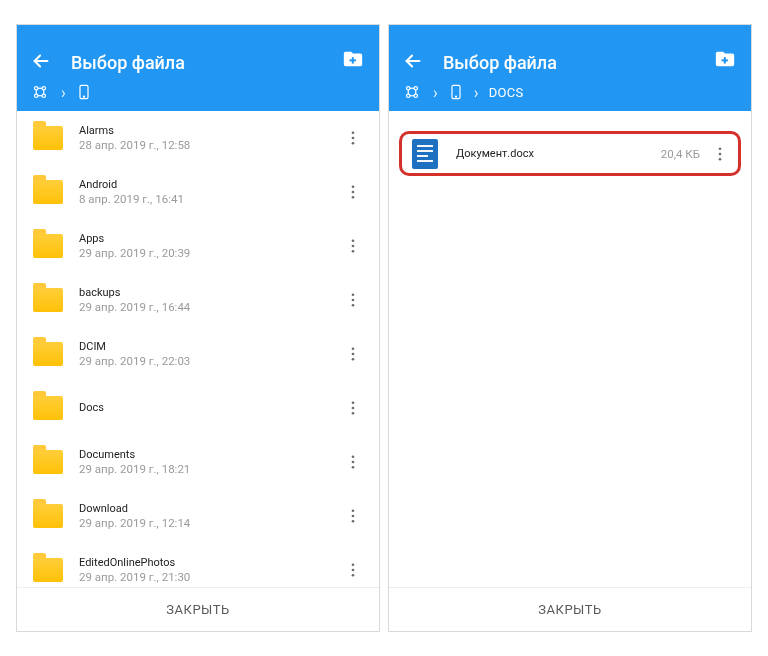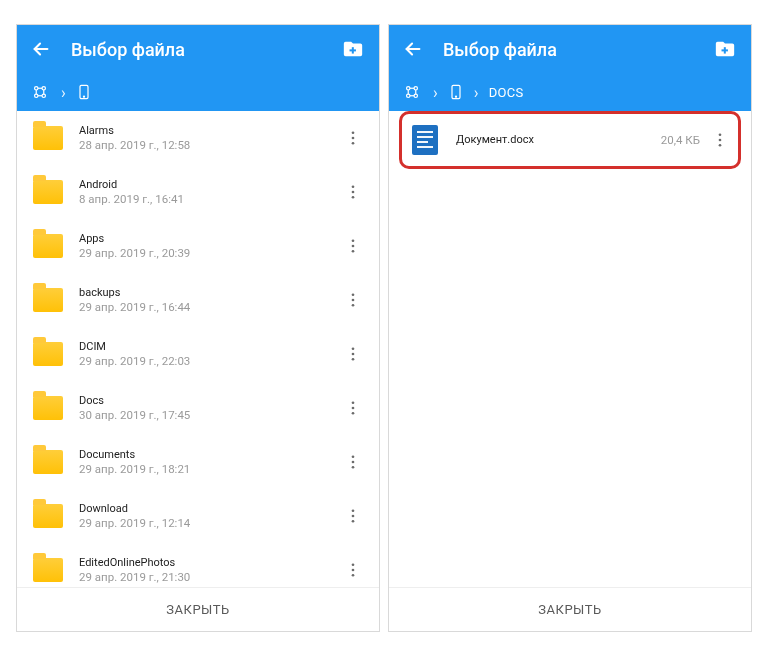--- a/index.html
+++ b/index.html
@@ -23,21 +23,21 @@
     display: flex;
     flex-direction: column;
     overflow: hidden;
     position: relative;
   }
   .titlebar {
     background: #2196f3;
     color: #fff;
     height: 48px;
     display: flex;
-    align-items: center;
+    align-items: flex-end;
     padding: 0 12px;
   }
   .titlebar .back {
     width: 24px; height: 24px;
     display: flex; align-items: center; justify-content: center;
     margin-right: 18px;
     cursor: pointer;
   }
   .titlebar .title {
     font-size: 18px;
@@ -123,22 +123,22 @@
     font-size: 13px;
     letter-spacing: 0.5px;
     color: #5a5a5a;
     cursor: pointer;
     background: none; border: none;
     font-family: inherit;
   }
   .highlight {
     border: 3px solid #d4302c;
     border-radius: 10px;
-    margin: 0 0;
-    height: 58px;
+    margin: 20px 0;
+    height: 45px;
     padding: 0 6px;
   }
   
   .folder-icon {
     width: 30px; height: 24px;
     background: linear-gradient(#ffce3a,#ffc107);
     border-radius: 2px;
     position: relative;
   }
   .folder-icon::before {
@@ -294,21 +294,20 @@
               <circle cx="12" cy="19" r="1.8"></circle>
             </svg>
           </div>
         </div>
         <div class="row">
           <div class="thumb">
             <div class="folder-icon"></div>
           </div>
           <div class="meta">
             <span class="name">Docs</span>
-            <span class="sub">30 апр. 2019 г., 17:45</span>
           </div>
           <div class="more">
             <svg width="18" height="18" viewBox="0 0 24 24" fill="#6b6b6b">
               <circle cx="12" cy="5" r="1.8"></circle>
               <circle cx="12" cy="12" r="1.8"></circle>
               <circle cx="12" cy="19" r="1.8"></circle>
             </svg>
           </div>
         </div>
         <div class="row">

